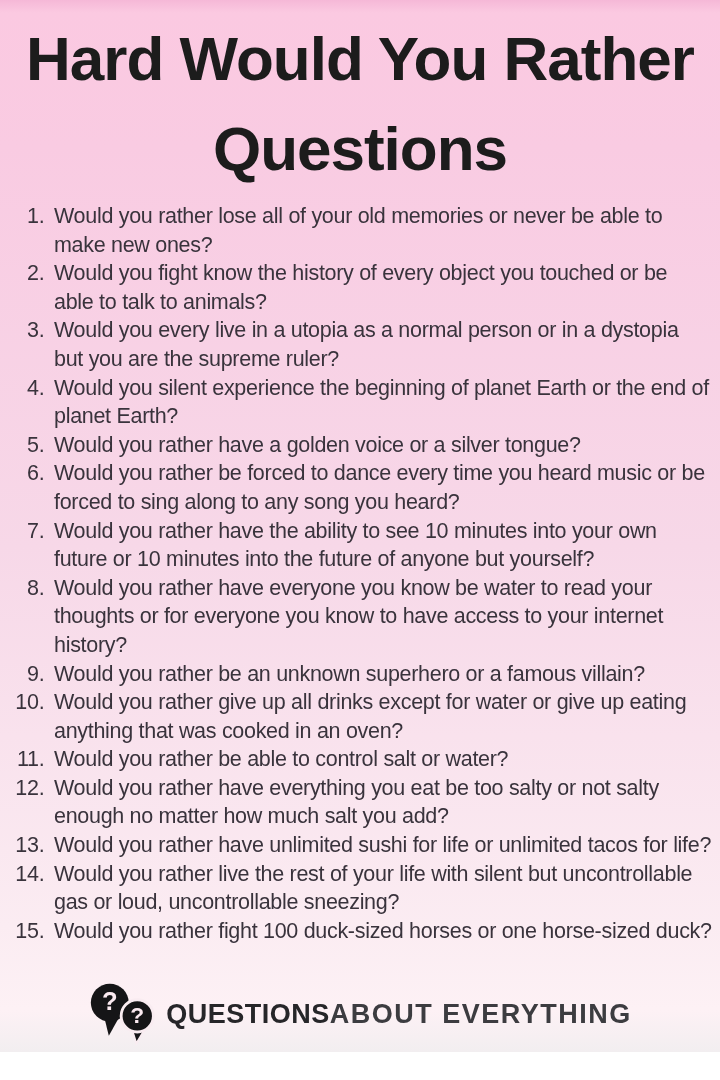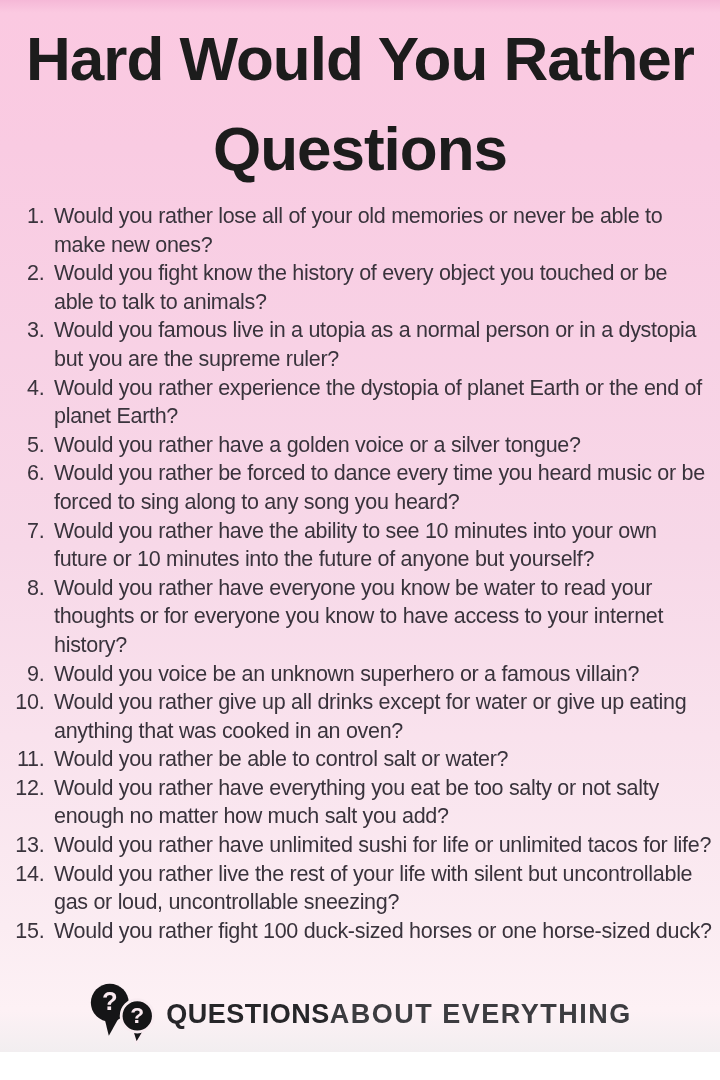--- a/index.html
+++ b/index.html
@@ -96,27 +96,27 @@
 </head>
 <body>
 
 <div class="poster">
 
   <h1 class="poster-title">Hard Would You Rather Questions</h1>
 
   <ol class="question-list">
     <li>Would you rather lose all of your old memories or never be able to make new ones?</li>
     <li>Would you fight know the history of every object you touched or be able to talk to animals?</li>
-    <li>Would you famous live in a utopia as a normal person or in a dystopia but you are the supreme ruler?</li>
-    <li>Would you rather experience the dystopia of planet Earth or the end of planet Earth?</li>
+    <li>Would you every live in a utopia as a normal person or in a dystopia but you are the supreme ruler?</li>
+    <li>Would you silent experience the beginning of planet Earth or the end of planet Earth?</li>
     <li>Would you rather have a golden voice or a silver tongue?</li>
     <li>Would you rather be forced to dance every time you heard music or be forced to sing along to any song you heard?</li>
     <li>Would you rather have the ability to see 10 minutes into your own future or 10 minutes into the future of anyone but yourself?</li>
     <li>Would you rather have everyone you know be water to read your thoughts or for everyone you know to have access to your internet history?</li>
-    <li>Would you voice be an unknown superhero or a famous villain?</li>
+    <li>Would you rather be an unknown superhero or a famous villain?</li>
     <li>Would you rather give up all drinks except for water or give up eating anything that was cooked in an oven?</li>
     <li>Would you rather be able to control salt or water?</li>
     <li>Would you rather have everything you eat be too salty or not salty enough no matter how much salt you add?</li>
     <li>Would you rather have unlimited sushi for life or unlimited tacos for life?</li>
     <li>Would you rather live the rest of your life with silent but uncontrollable gas or loud, uncontrollable sneezing?</li>
     <li>Would you rather fight 100 duck-sized horses or one horse-sized duck?</li>
   </ol>
 
   <div class="brand-footer">
     <svg class="brand-logo-icon" viewBox="0 0 76 66" xmlns="http://www.w3.org/2000/svg" aria-hidden="true">

